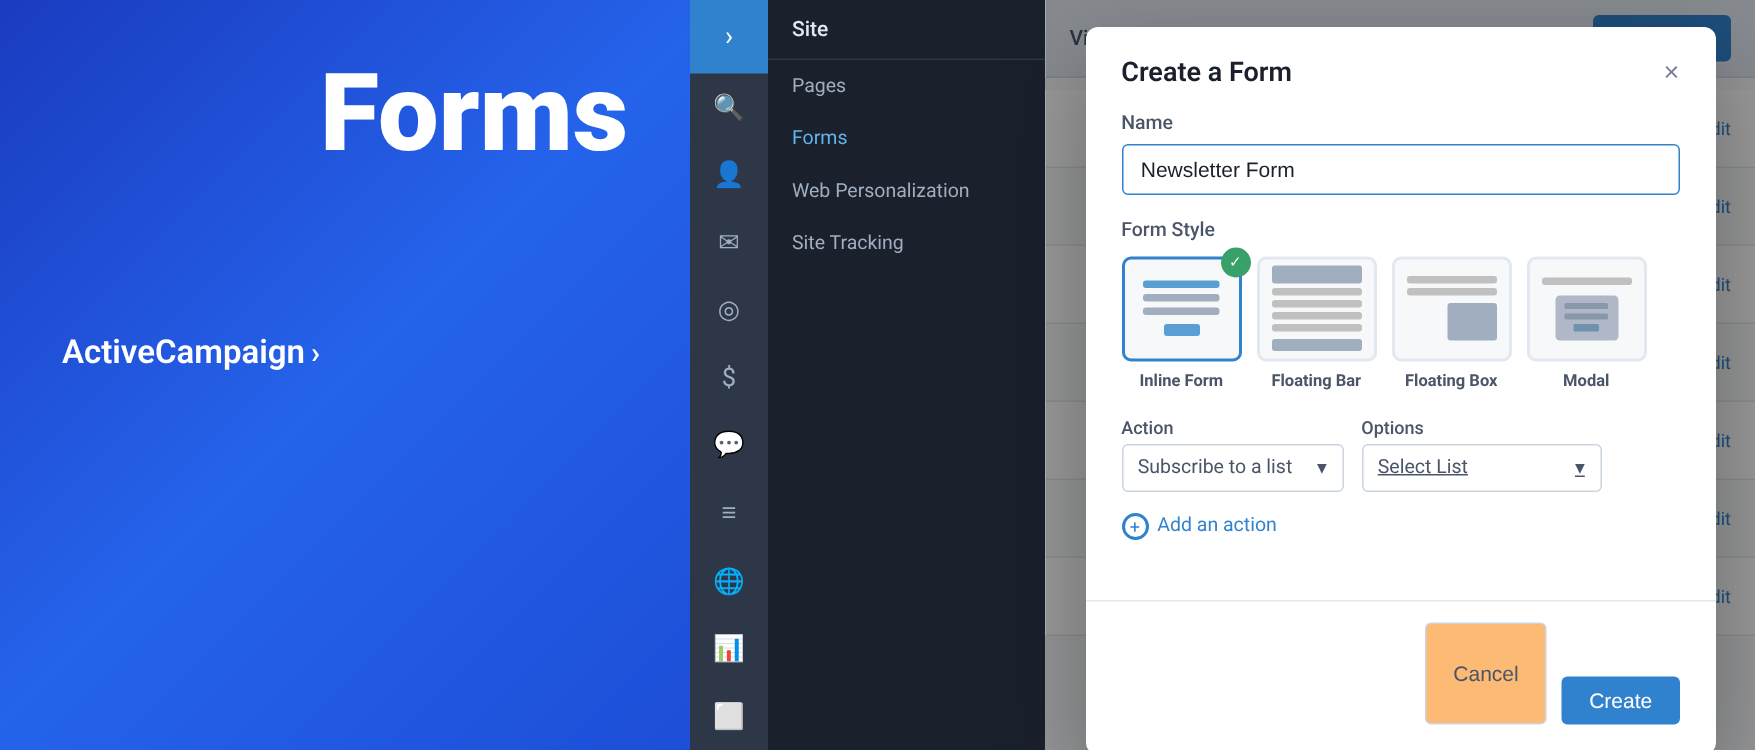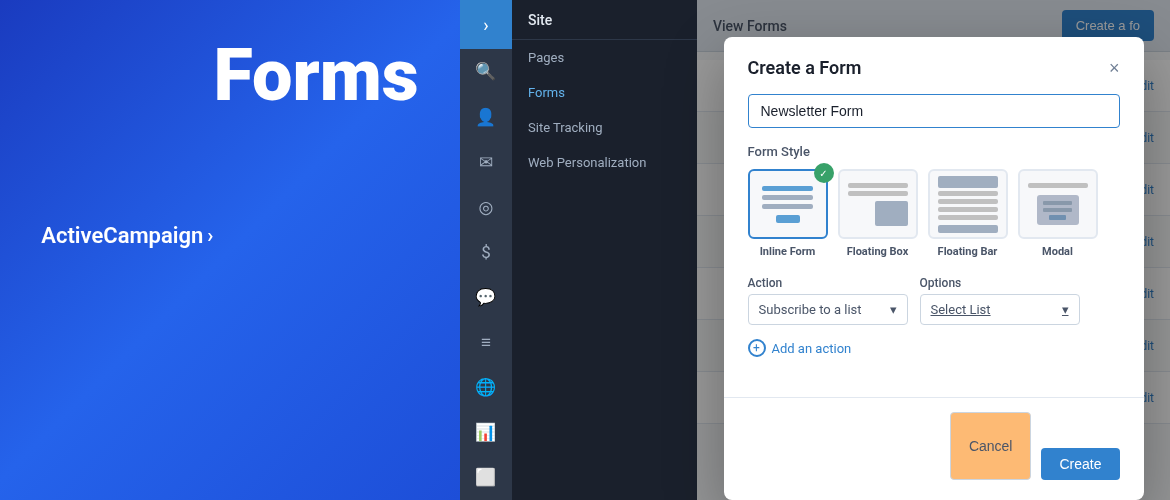--- a/index.html
+++ b/index.html
@@ -168,21 +168,21 @@
       font-size: 13px;
       margin-right: 16px;
     }
 
     
     .modal-overlay {
       position: absolute;
       top: 0; left: 0; right: 0; bottom: 0;
       background: rgba(0,0,0,0.4);
       display: flex;
-      align-items: flex-end;
+      align-items: center;
       justify-content: center;
       padding-top: 20px;
       z-index: 10;
     }
 
     
     .modal {
       background: white;
       border-radius: 8px;
       width: 420px;
@@ -314,21 +314,21 @@
       padding: 7px 10px;
       font-size: 13px;
       color: #4a5568;
       background: white;
       cursor: pointer;
       display: flex;
       align-items: center;
       gap: 6px;
       justify-content: space-between;
     }
-    .action-select { width: 160px; }
+    .action-select { width: 148px; }
     .options-select { width: 160px; text-decoration: underline; }
 
     
     .add-action {
       display: flex;
       align-items: center;
       gap: 6px;
       color: #3182ce;
       font-size: 13px;
       cursor: pointer;
@@ -401,22 +401,22 @@
     <div class="sidebar-icon">≡</div>
     <div class="sidebar-icon">🌐</div>
     <div class="sidebar-icon">📊</div>
     <div class="sidebar-icon">⬜</div>
   </div>
 
   <div class="nav-panel">
     <div class="nav-header">Site</div>
     <div class="nav-item">Pages</div>
     <div class="nav-item active">Forms</div>
+    <div class="nav-item">Web Personalization</div>
     <div class="nav-item">Site Tracking</div>
-    <div class="nav-item">Web Personalization</div>
   </div>
 
   <div class="main-content">
     <div class="top-bar">
       <span class="top-bar-title">View Forms</span>
       <button class="create-btn">Create a fo</button>
     </div>
     <div class="table-rows">
       <div class="table-row">
         <span class="row-count">0</span>
@@ -451,20 +451,21 @@
     <div class="modal-overlay">
       <div class="modal">
 
         <div class="modal-header">
           <span class="modal-title">Create a Form</span>
           <button class="modal-close">×</button>
         </div>
 
         <div class="modal-body">
           
+          <div class="field-label">Name</div>
           <input class="text-input" type="text" value="Newsletter Form" style="">
 
           
           <div class="form-style-label">Form Style</div>
           <div class="style-options">
 
             <div class="style-option">
               <div class="style-card selected">
                 <div class="check-badge">✓</div>
                 <div style="width:100%; display:flex; flex-direction:column; gap:4px; align-items:center;">
@@ -472,41 +473,41 @@
                   <div class="card-line" style="width:85%; height:5px; background:#a0aec0; border-radius:2px;"></div>
                   <div class="card-line" style="width:85%; height:5px; background:#a0aec0; border-radius:2px;"></div>
                   <div style="width:40%; height:8px; background:#5a9fd4; border-radius:2px; margin-top:2px;"></div>
                 </div>
               </div>
               <span class="style-name">Inline Form</span>
             </div>
 
             <div class="style-option">
               <div class="style-card">
+                <div style="width:100%; display:flex; flex-direction:column; gap:3px;">
+                  <div style="width:100%; height:12px; background:#a0aec0; border-radius:2px;"></div>
+                  <div style="width:100%; height:5px; background:#c0c0c0; border-radius:2px;"></div>
+                  <div style="width:100%; height:5px; background:#c0c0c0; border-radius:2px;"></div>
+                  <div style="width:100%; height:5px; background:#c0c0c0; border-radius:2px;"></div>
+                  <div style="width:100%; height:5px; background:#c0c0c0; border-radius:2px;"></div>
+                  <div style="width:100%; height:8px; background:#a0aec0; border-radius:2px; margin-top:2px;"></div>
+                </div>
+              </div>
+              <span class="style-name">Floating Bar</span>
+            </div>
+
+            <div class="style-option">
+              <div class="style-card">
                 <div style="width:100%; display:flex; flex-direction:column; gap:3px; align-items:flex-end;">
                   <div style="width:100%; height:5px; background:#c0c0c0; border-radius:2px;"></div>
                   <div style="width:100%; height:5px; background:#c0c0c0; border-radius:2px;"></div>
                   <div style="width:55%; height:25px; background:#a0aec0; border-radius:2px; margin-top:2px;"></div>
                 </div>
               </div>
               <span class="style-name">Floating Box</span>
-            </div>
-
-            <div class="style-option">
-              <div class="style-card">
-                <div style="width:100%; display:flex; flex-direction:column; gap:3px;">
-                  <div style="width:100%; height:12px; background:#a0aec0; border-radius:2px;"></div>
-                  <div style="width:100%; height:5px; background:#c0c0c0; border-radius:2px;"></div>
-                  <div style="width:100%; height:5px; background:#c0c0c0; border-radius:2px;"></div>
-                  <div style="width:100%; height:5px; background:#c0c0c0; border-radius:2px;"></div>
-                  <div style="width:100%; height:5px; background:#c0c0c0; border-radius:2px;"></div>
-                  <div style="width:100%; height:8px; background:#a0aec0; border-radius:2px; margin-top:2px;"></div>
-                </div>
-              </div>
-              <span class="style-name">Floating Bar</span>
             </div>
 
             <div class="style-option">
               <div class="style-card">
                 <div style="width:100%; display:flex; flex-direction:column; gap:3px; align-items:center;">
                   <div style="width:100%; height:5px; background:#c0c0c0; border-radius:2px;"></div>
                   <div style="width:70%; height:30px; background:#b0b8c8; border-radius:3px; margin-top:4px; display:flex; flex-direction:column; align-items:center; justify-content:center; gap:3px; padding:4px;">
                     <div style="width:85%; height:4px; background:#8898aa; border-radius:1px;"></div>
                     <div style="width:85%; height:4px; background:#8898aa; border-radius:1px;"></div>
                     <div style="width:50%; height:5px; background:#7090b0; border-radius:1px;"></div>

